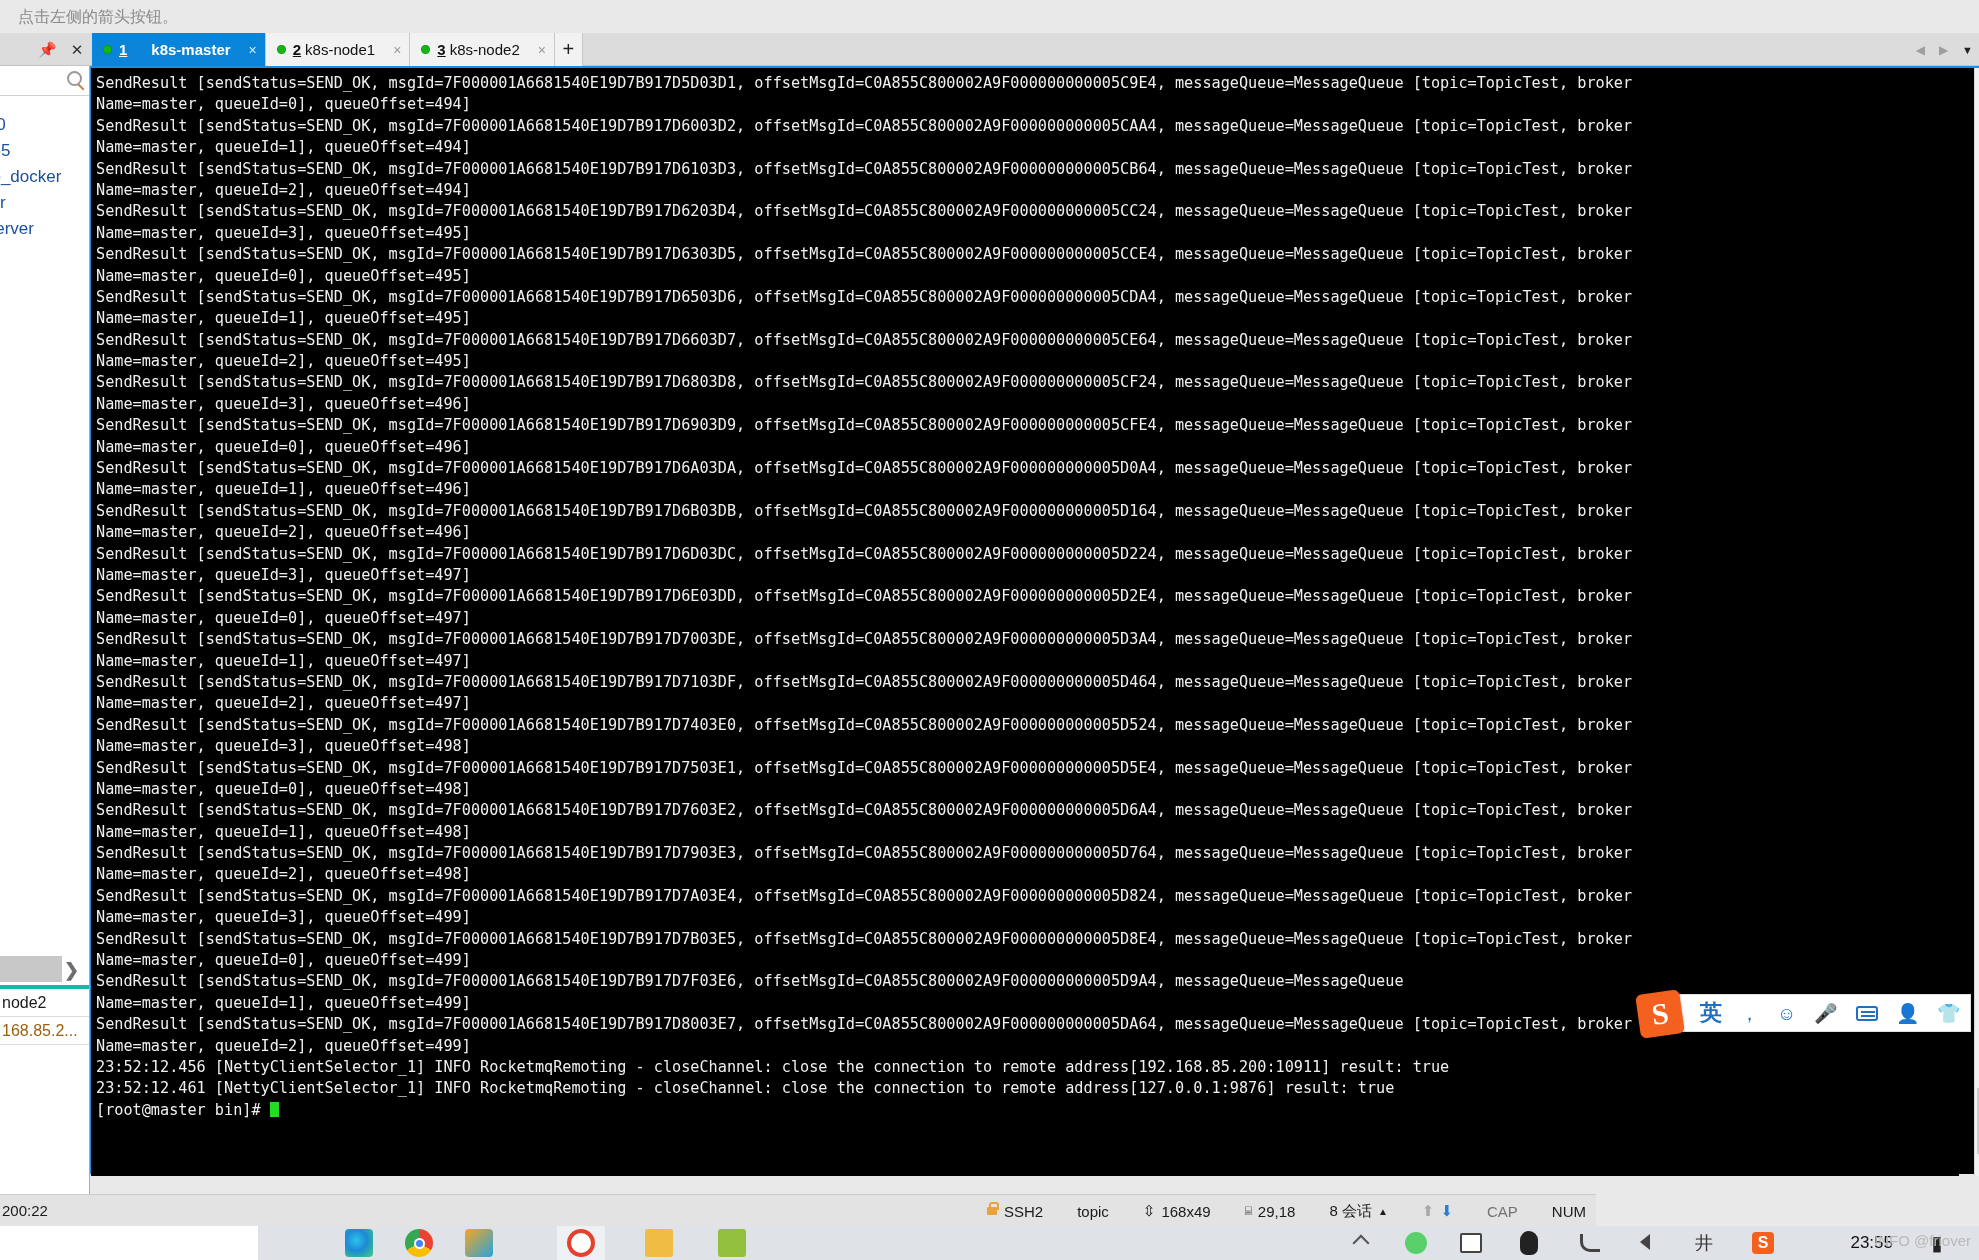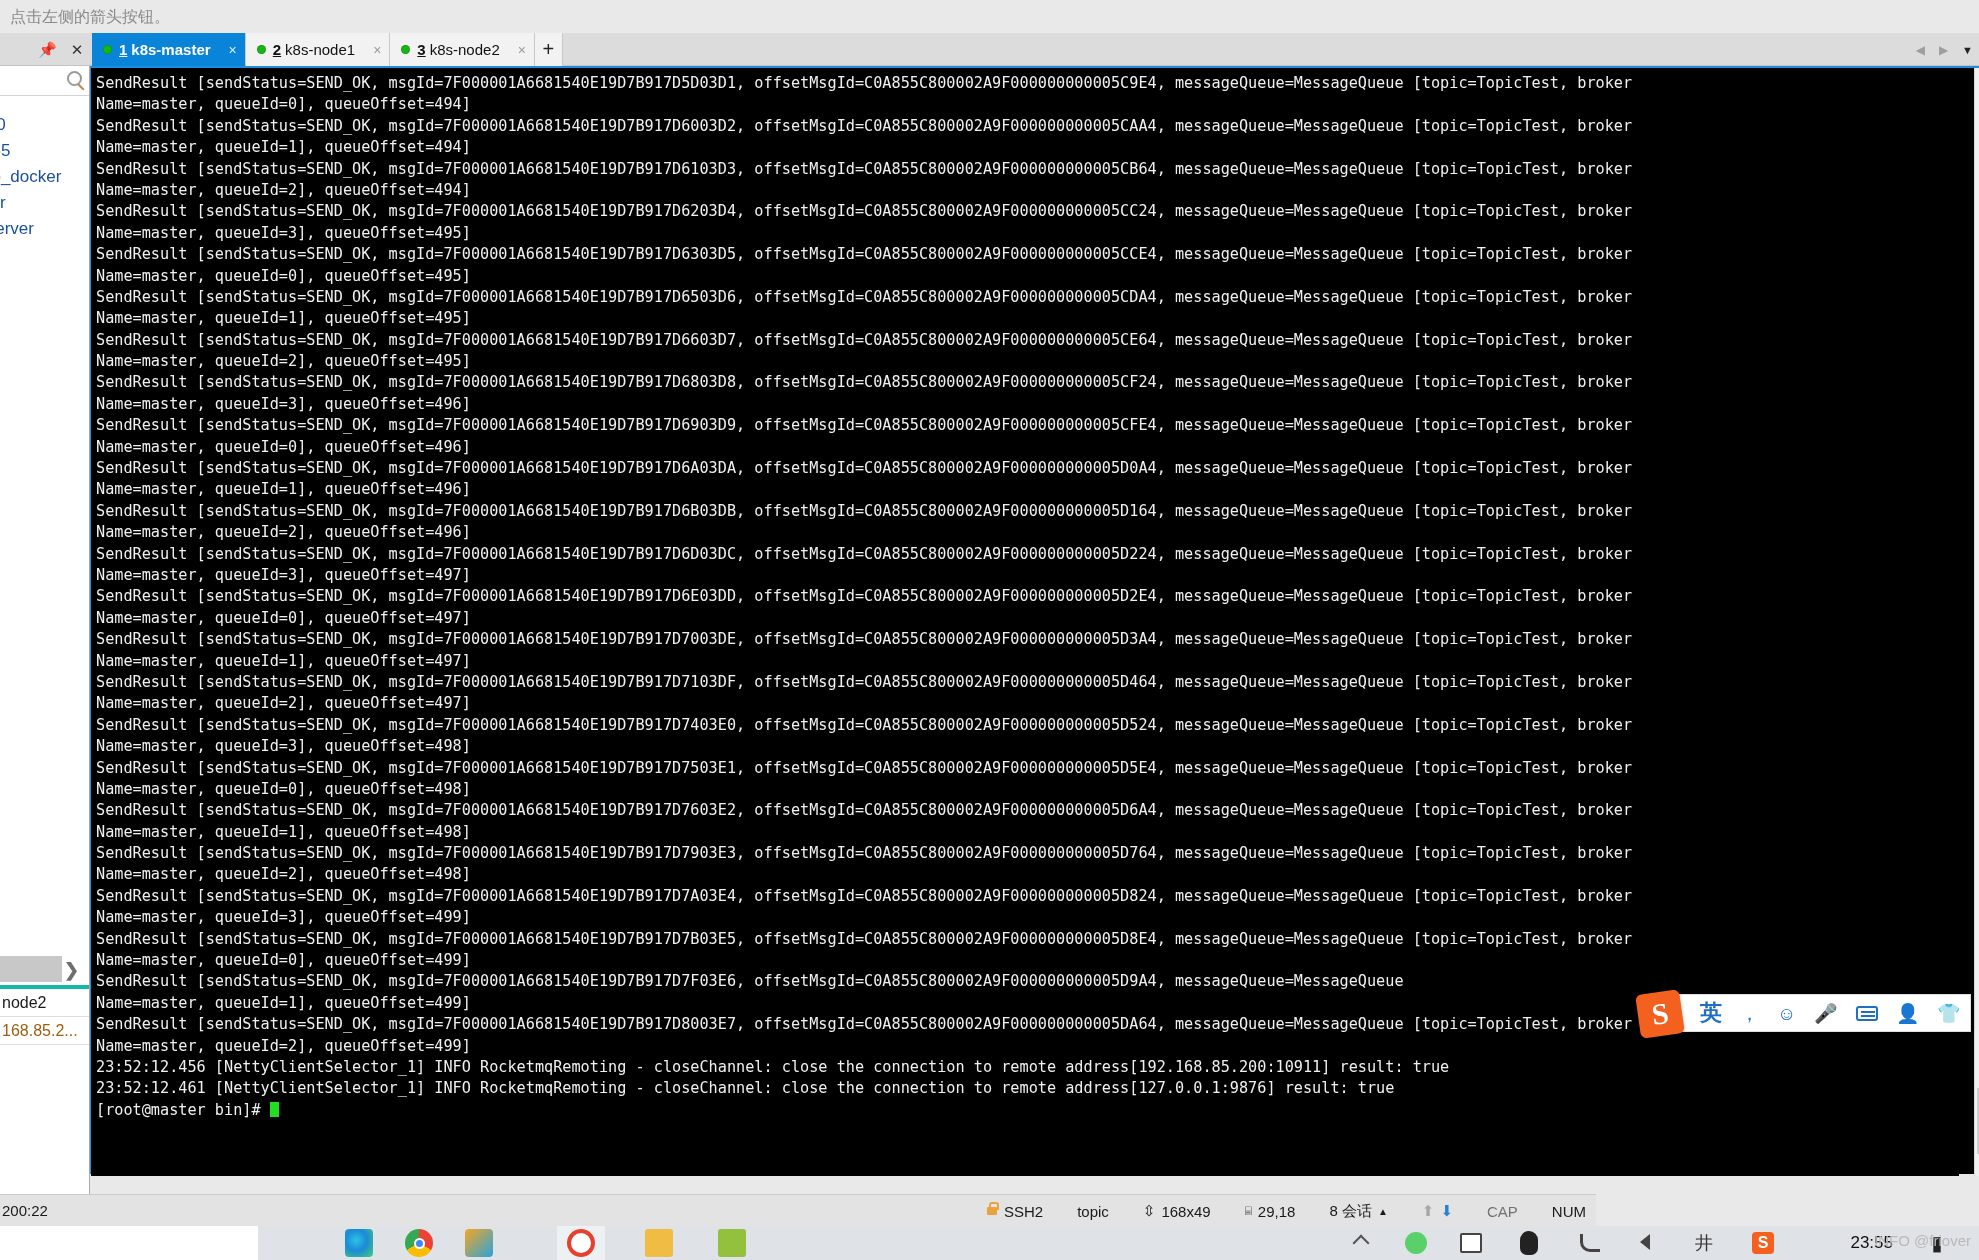--- a/index.html
+++ b/index.html
@@ -11,21 +11,21 @@
   }
 
   
   #hint-bar {
     position: absolute; left: 0; top: 0;
     width: 1657px; height: 33px;
     background: #e9e9e9;
     color: #8a8a8a;
     font-size: 16px;
     line-height: 33px;
-    padding-left: 10px;
+    padding-left: 18px;
     white-space: nowrap;
     overflow: hidden;
   }
 
   
   #tab-strip {
     position: absolute; left: 0; top: 33px;
     width: 1979px; height: 33px;
     background: #dcdcdc;
     border-bottom: 1px solid #c4c4c4;
@@ -53,21 +53,21 @@
   }
   .tab.active { background: #0a84d8; color: #ffffff; }
   .tab .dot {
     width: 9px; height: 9px; border-radius: 50%;
     background: #14b814; margin-right: 7px; flex: 0 0 auto;
     box-shadow: inset 0 0 0 1px rgba(0,0,0,.15);
   }
   .tab .num { text-decoration: underline; margin-right: 4px; font-weight: 700; }
   .tab.active .num { color: #fff; }
   .tab .ttl { margin-right: 18px; }
-  .tab.active .ttl { font-weight: 700; }
+  .tab.active .ttl { font-weight: 700; margin-left: 20px; }
   .tab .x { color: #9a9a9a; font-size: 14px; }
   .tab.active .x { color: #d7ecfb; }
   #tab-add {
     height: 33px; width: 28px;
     display: flex; align-items: center; justify-content: center;
     font-size: 20px; color: #222; background: #f2f2f2;
     border-right: 1px solid #c9c9c9;
   }
   #tab-right-tools {
     position: absolute; right: 6px; top: 0; height: 33px;

